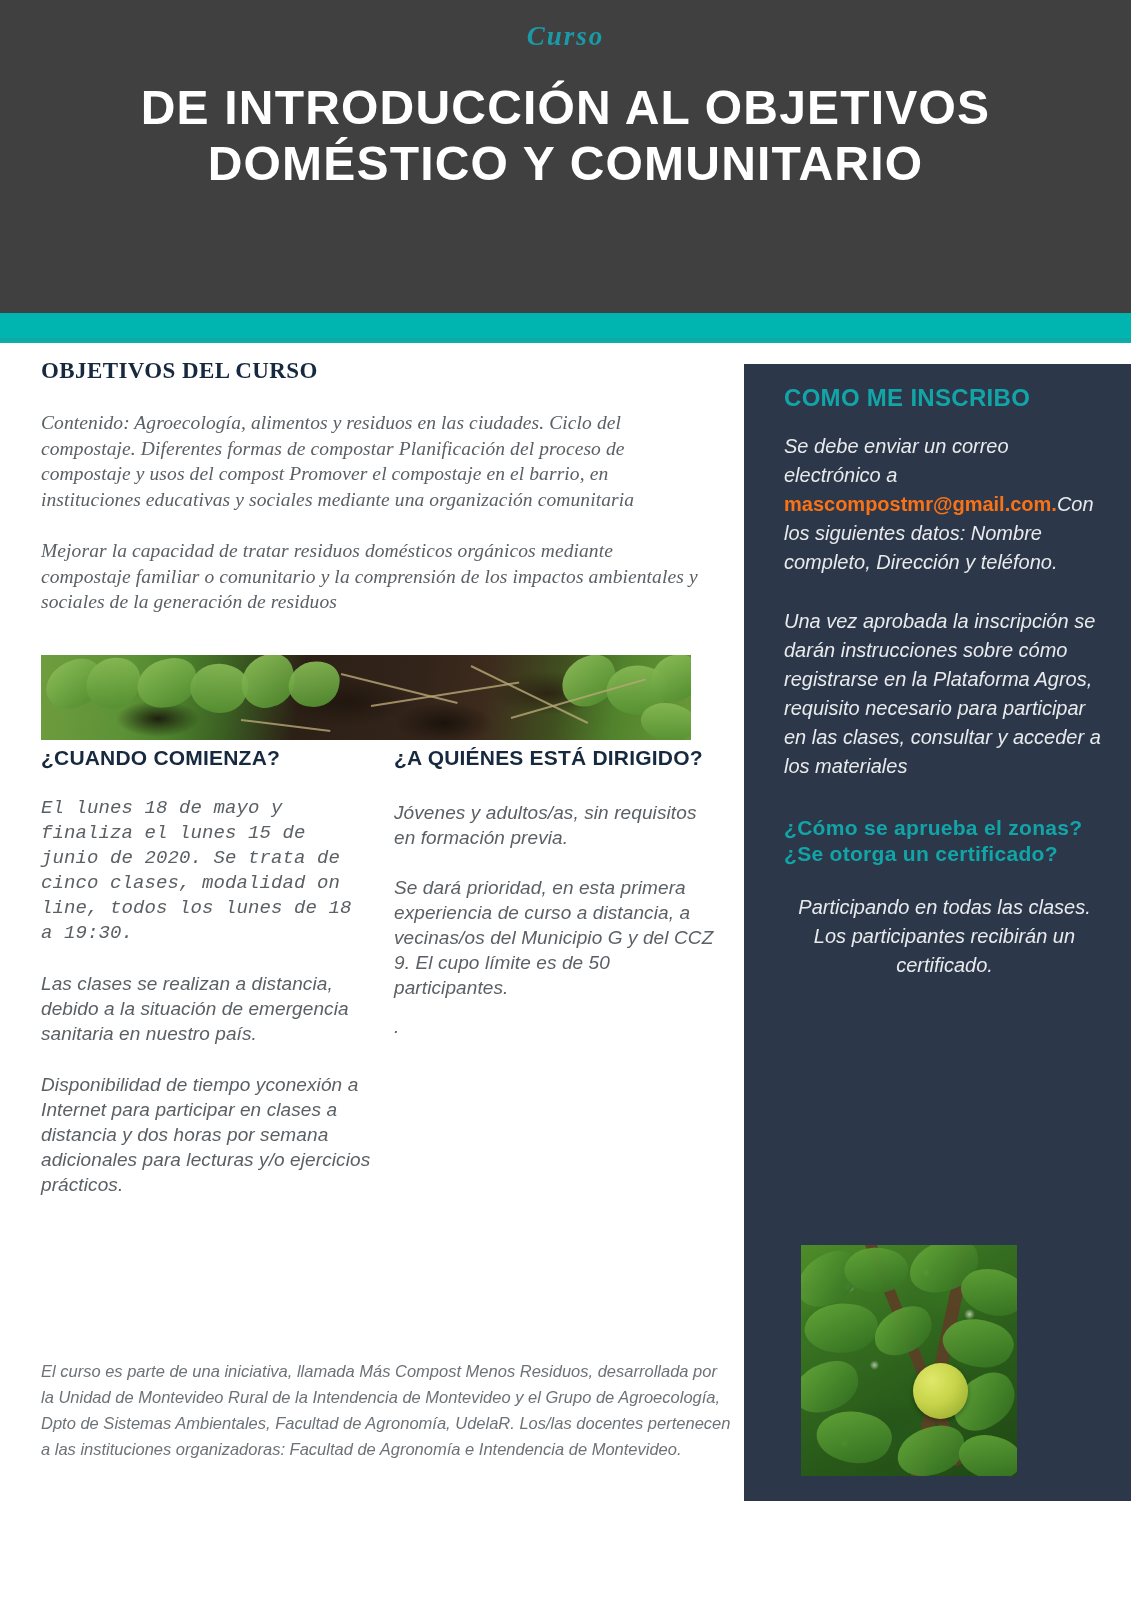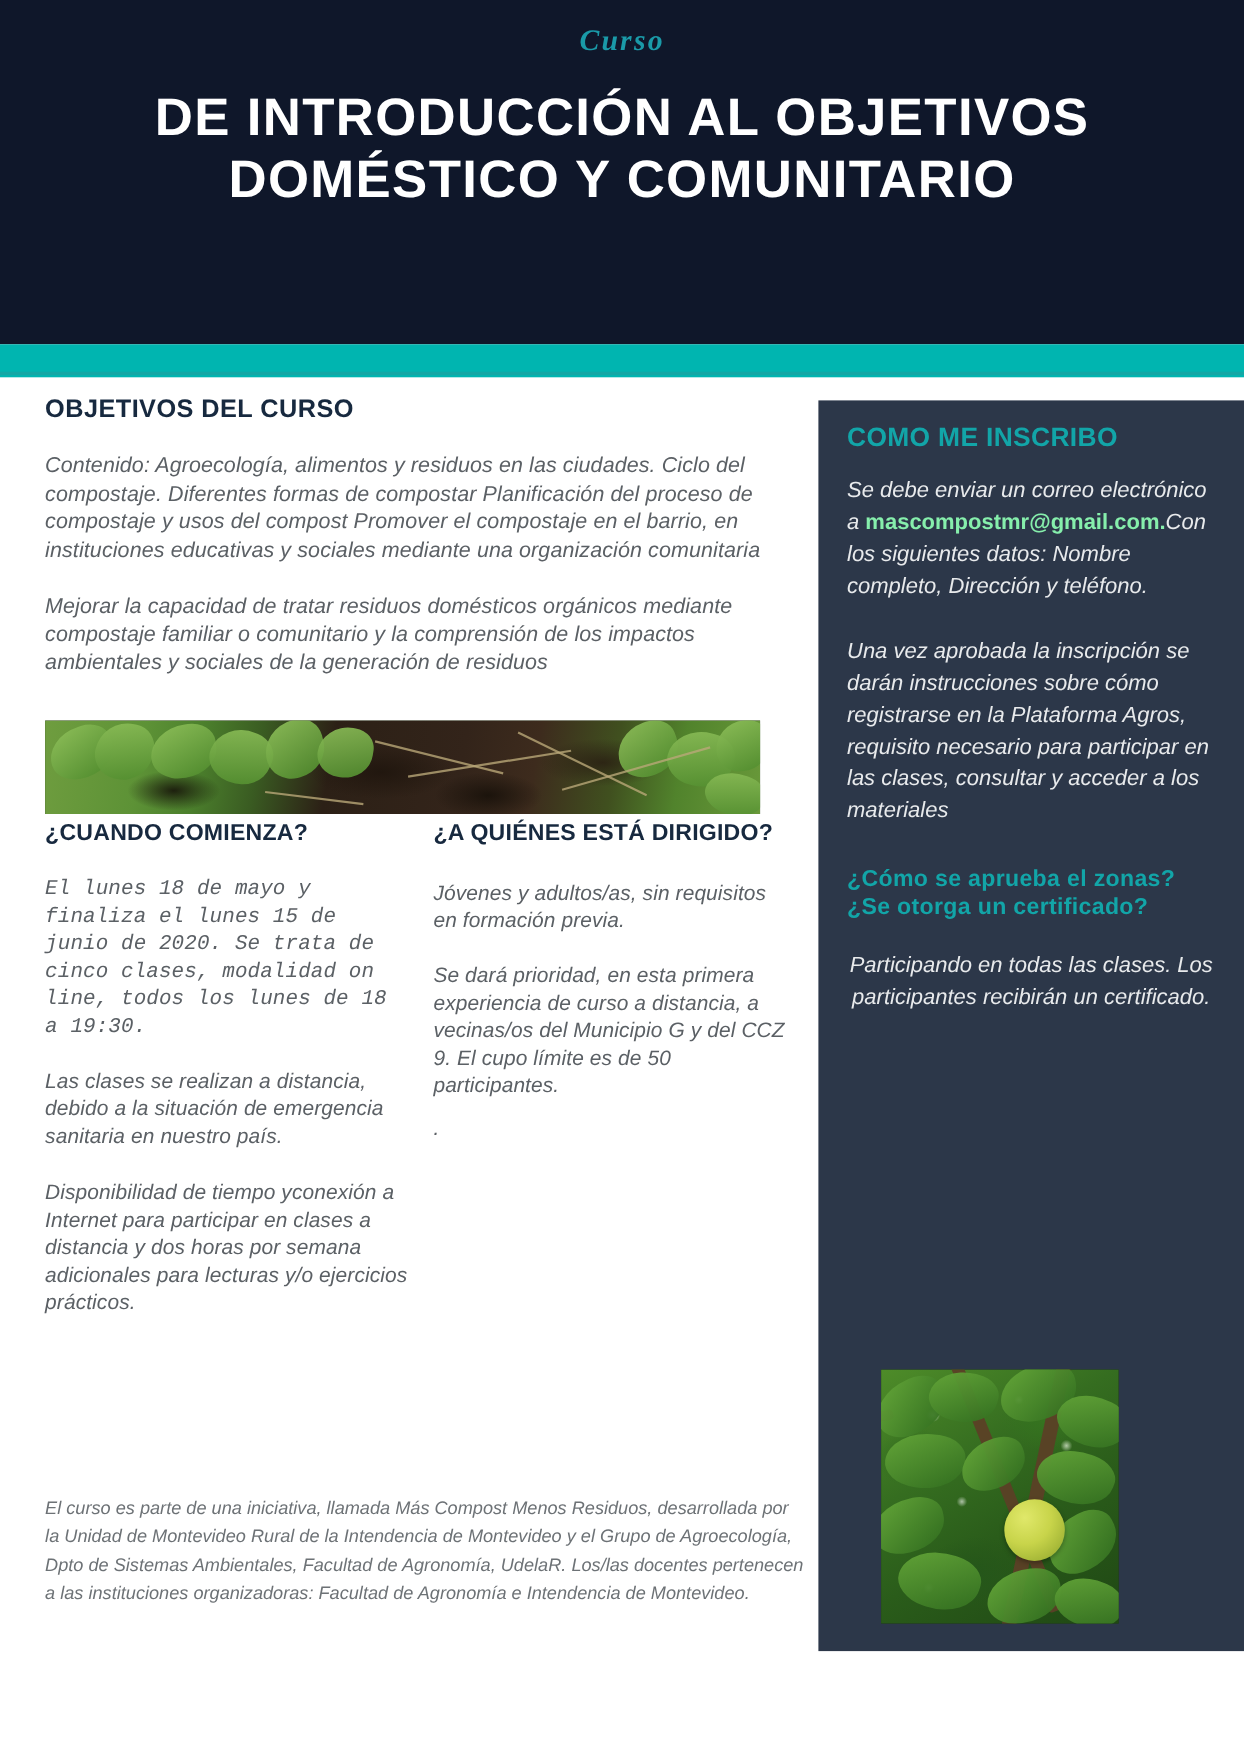--- a/index.html
+++ b/index.html
@@ -12,21 +12,21 @@
     overflow: hidden;
     position: relative;
   }
 
   
   .header {
     position: absolute;
     left: 0; top: 0;
     width: 1131px;
     height: 313px;
-    background: #0f172a;
+    background: #404040;
   }
   .kicker {
     position: absolute;
     top: 21px;
     left: 0; right: 0;
     text-align: center;
     font-family: "Liberation Serif", serif;
     font-style: italic;
     font-weight: bold;
     font-size: 27px;
@@ -58,20 +58,21 @@
     left: 0; bottom: 2px;
     width: 100%; height: 3px;
     background: #14a7a5;
   }
 
   
   .main {
     position: absolute;
     left: 41px; top: 358px;
     width: 660px;
+    font-family: Liberation Serif, serif;
   }
   h2.sect {
     margin: 0;
     color: #17293f;
     font-size: 23px;
     font-weight: bold;
     letter-spacing: 0.4px;
   }
   p.body {
     margin: 0;
@@ -148,37 +149,37 @@
   }
 
   
   .sidebar {
     position: absolute;
     left: 744px; top: 364px;
     width: 387px;
     height: 1137px;
     background: #2c3749;
   }
-  .sb-inner { padding: 19px 26px 0 26px; }
+  .sb-inner { padding: 19px 26px 0 40px; }
   h2.sb-head {
     margin: 0;
     color: #12a5a8;
     font-size: 24px;
     font-weight: bold;
     letter-spacing: 0.3px;
     line-height: 30px;
   }
   .sb p {
     margin: 0;
     color: #e8eaec;
     font-style: italic;
     font-size: 20px;
     line-height: 29px;
   }
-  .sb .bold { font-weight: bold; font-style: normal; color: #86efac; }
+  .sb .bold { font-weight: bold; font-style: normal; color: #f97316; }
   .sb-p1 { margin-top: 19px !important; }
   .sb-p2 { margin-top: 30px !important; }
   h2.sb-head2 { margin-top: 34px !important; font-size: 21px; line-height: 26px; }
   .sb-p3 { margin-top: 26px !important; text-align: center; }
 
   .sb-photo {
     position: absolute;
     left: 801px; top: 1245px;
     width: 216px;
     height: 231px;

